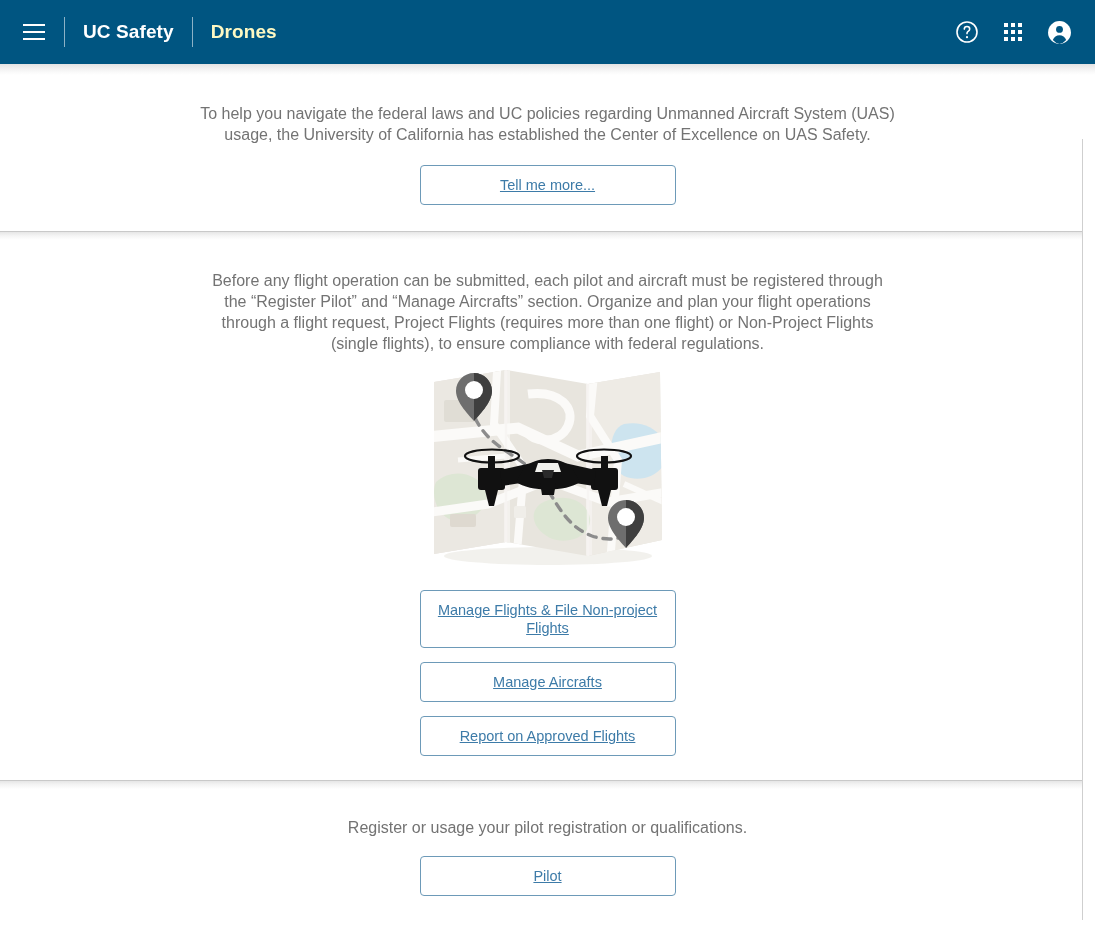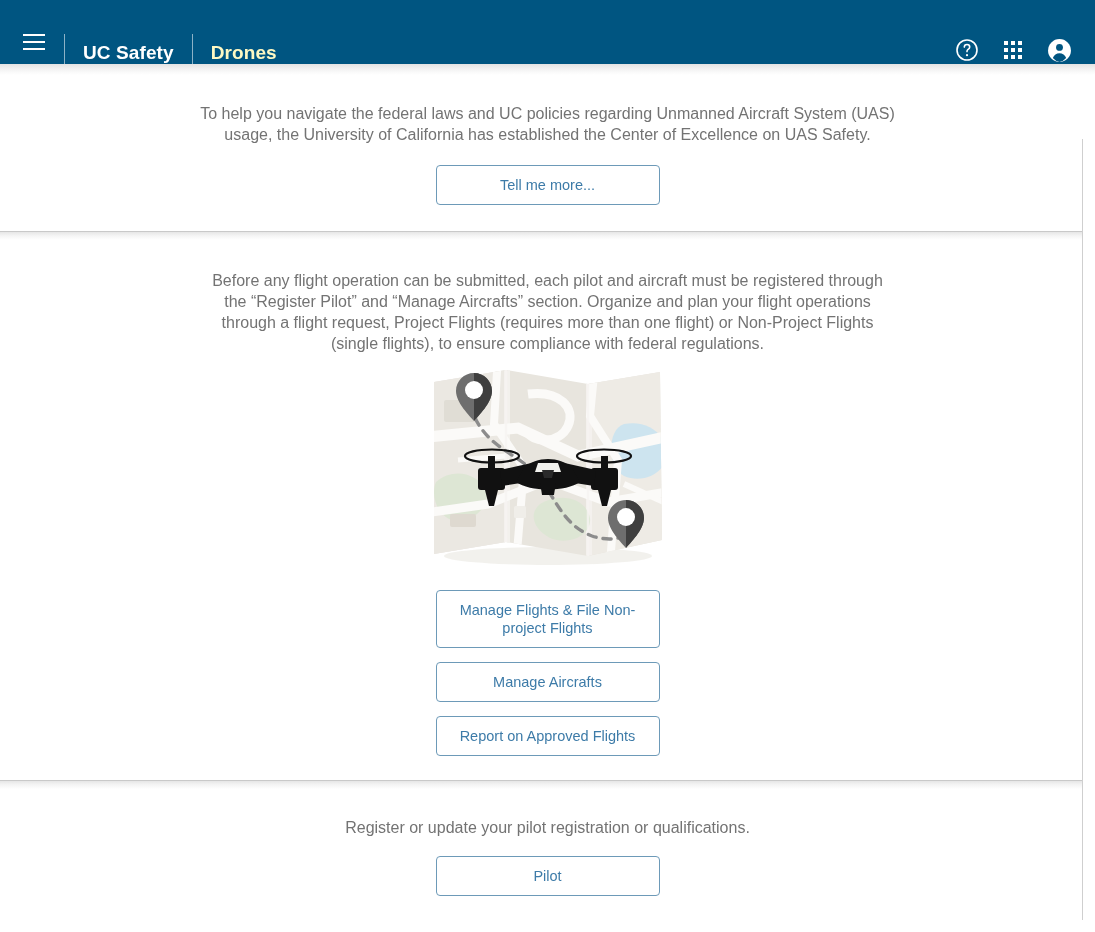--- a/index.html
+++ b/index.html
@@ -10,21 +10,21 @@
     overflow: hidden;
     background: #ffffff;
     font-family: "Liberation Sans", sans-serif;
   }
 
   
   .app-header {
     height: 64px;
     background: #005581;
     display: flex;
-    align-items: flex-end;
+    align-items: center;
     padding: 0 22px 0 12px;
     position: relative;
   }
   .hamburger {
     width: 44px; height: 44px;
     display: flex; flex-direction: column;
     align-items: center; justify-content: center;
     gap: 5px;
     cursor: pointer;
     flex: 0 0 auto;
@@ -106,32 +106,33 @@
     color: #737373;
     font-size: 16px;
     line-height: 21px;
     max-width: 700px;
     margin: 0 auto;
   }
 
   
   .btn-outline {
     display: block;
-    width: 224px;
+    width: 256px;
     margin: 0 auto;
     padding: 10px 12px;
     background: #ffffff;
     border: 1px solid #6d9ab8;
     border-radius: 4px;
     color: #3d7ba8;
     font-size: 14.5px;
     font-family: "Liberation Sans", sans-serif;
     text-align: center;
     cursor: pointer;
     line-height: 18px;
+    text-decoration: underline;
   }
 
   .btn-stack { display: flex; flex-direction: column; gap: 14px; align-items: center; }
 
   
   .sec1 { padding: 28px 0 26px; }
   .sec1 .blurb { margin-bottom: 20px; }
 
   
   .sec2 { padding: 30px 10px 24px; }
@@ -320,21 +321,21 @@
     <div class="btn-stack">
       <button class="btn-outline">Manage Flights &amp; File Non-project Flights</button>
       <button class="btn-outline">Manage Aircrafts</button>
       <button class="btn-outline">Report on Approved Flights</button>
     </div>
   </div>
 
   <div class="section-divider"></div>
 
   <div class="section sec3">
-    <p class="blurb">Register or update your pilot registration or qualifications.</p>
+    <p class="blurb">Register or usage your pilot registration or qualifications.</p>
     <button class="btn-outline">Pilot</button>
   </div>
 
   <div class="scroll-track">
     <div class="scroll-thumb"></div>
   </div>
 
 </div>
 
 </body></html>

